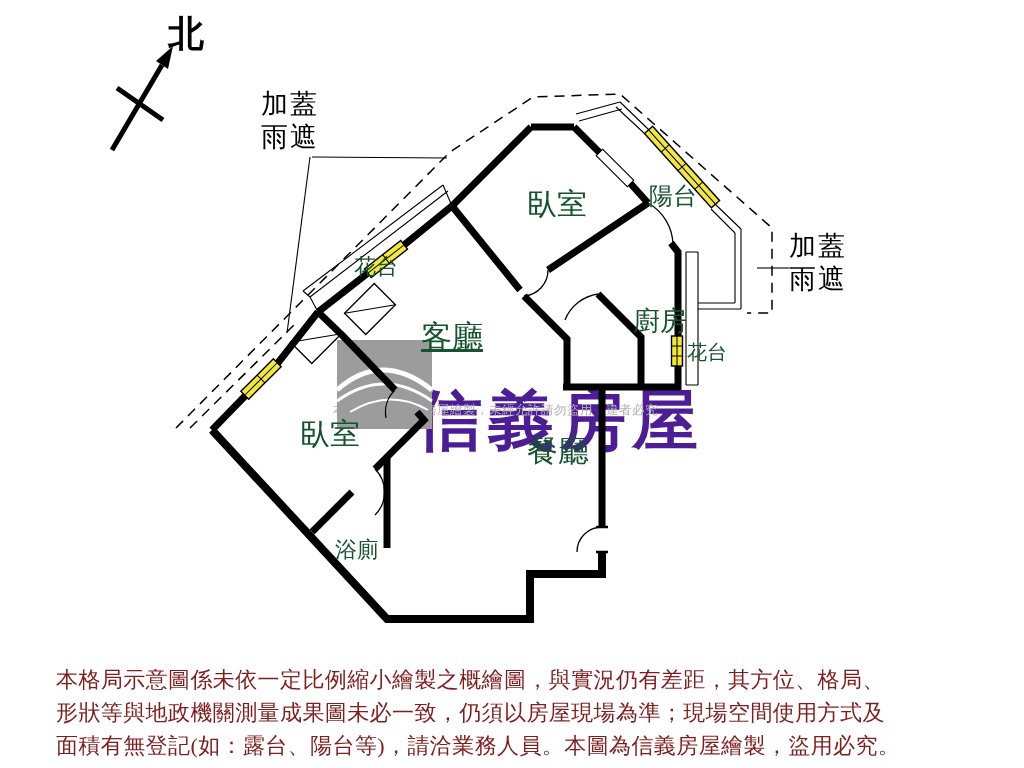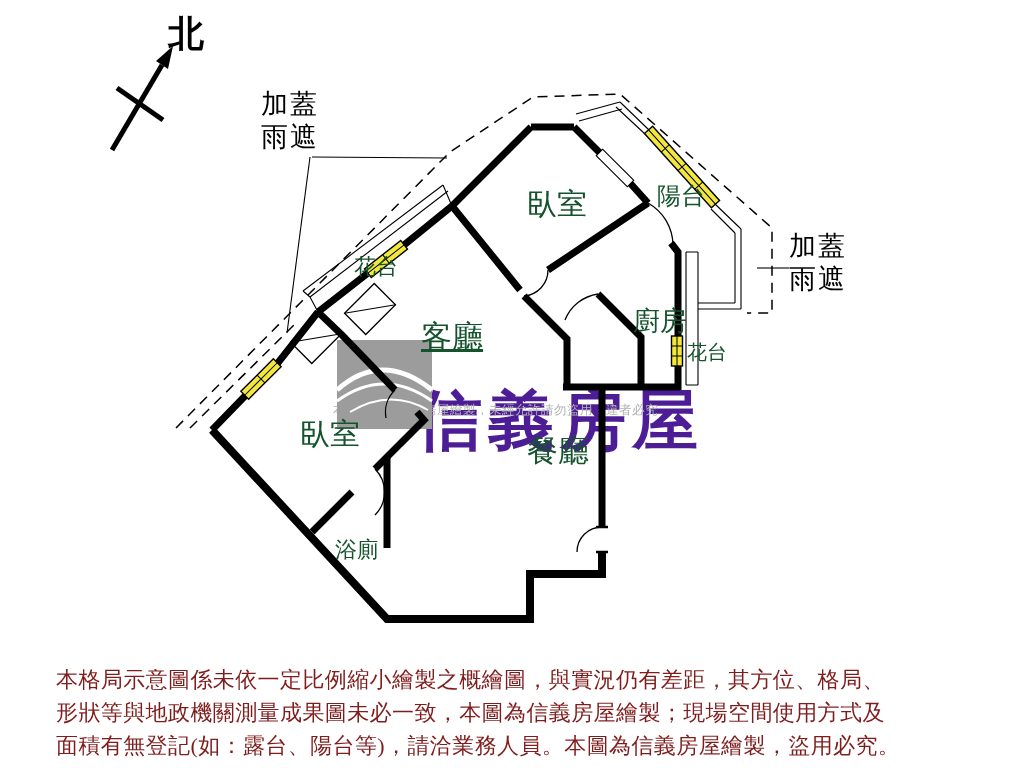--- a/index.html
+++ b/index.html
@@ -10,21 +10,21 @@
       letter-spacing:6px;white-space:nowrap;z-index:1;
       font-family:"Liberation Sans","DejaVu Sans",sans-serif;}
   #watermark-notice{position:absolute;left:333px;top:402px;font-size:12.5px;letter-spacing:0.5px;
       white-space:nowrap;z-index:1;font-family:"Liberation Sans","DejaVu Sans",sans-serif;}
   svg.plan{position:absolute;left:0;top:0;z-index:2;pointer-events:none;}
   
   .lbl{position:absolute;z-index:3;color:#14532d;white-space:nowrap;transform:translate(-50%,-50%);}
   .lbl.big{font-size:31px;}
   .lbl.b30{font-size:30px;}
   .lbl.k27{font-size:27px;margin-left:31px;}
-  .lbl.m24{font-size:24px;margin-left:8px;}
+  .lbl.m24{font-size:24px;}
   .lbl.s22{font-size:22px;}
   .lbl.s20{font-size:20px;}
   #north-label{position:absolute;left:168px;top:10px;font-size:36px;font-weight:700;z-index:3;}
   .rain-label{position:absolute;z-index:3;font-size:27px;line-height:33px;letter-spacing:2px;}
   #rain-label-left{left:261px;top:88px;}
   #rain-label-right{left:789px;top:230px;}
   #disclaimer{position:absolute;left:56px;top:663px;width:930px;z-index:3;
       font-size:22px;line-height:33px;letter-spacing:0.4px;color:#7f1d1d;}
 </style>
 </head>
@@ -157,17 +157,17 @@
   <div class="lbl k27" style="left:629px;top:321px;">廚房</div>
   <div class="lbl big" style="left:452px;top:337px;text-decoration:underline;">客廳</div>
   <div class="lbl big" style="left:546px;top:451px;margin-left:12px;">餐廳</div>
   <div class="lbl s22" style="left:357px;top:550px;">浴廁</div>
   <div class="lbl b30" style="left:330px;top:434px;">臥室</div>
   <div class="lbl s22" style="left:376px;top:267px;">花台</div>
   <div class="lbl s20" style="left:707px;top:352px;">花台</div>
 
   <div id="disclaimer">
     <div>本格局示意圖係未依一定比例縮小繪製之概繪圖，與實況仍有差距，其方位、格局、</div>
-    <div>形狀等與地政機關測量成果圖未必一致，本圖為信義房屋繪製；現場空間使用方式及</div>
+    <div>形狀等與地政機關測量成果圖未必一致，仍須以房屋現場為準；現場空間使用方式及</div>
     <div>面積有無登記(如：露台、陽台等)，請洽業務人員。本圖為信義房屋繪製，盜用必究。</div>
   </div>
 
 </div>
 
 </body></html>

